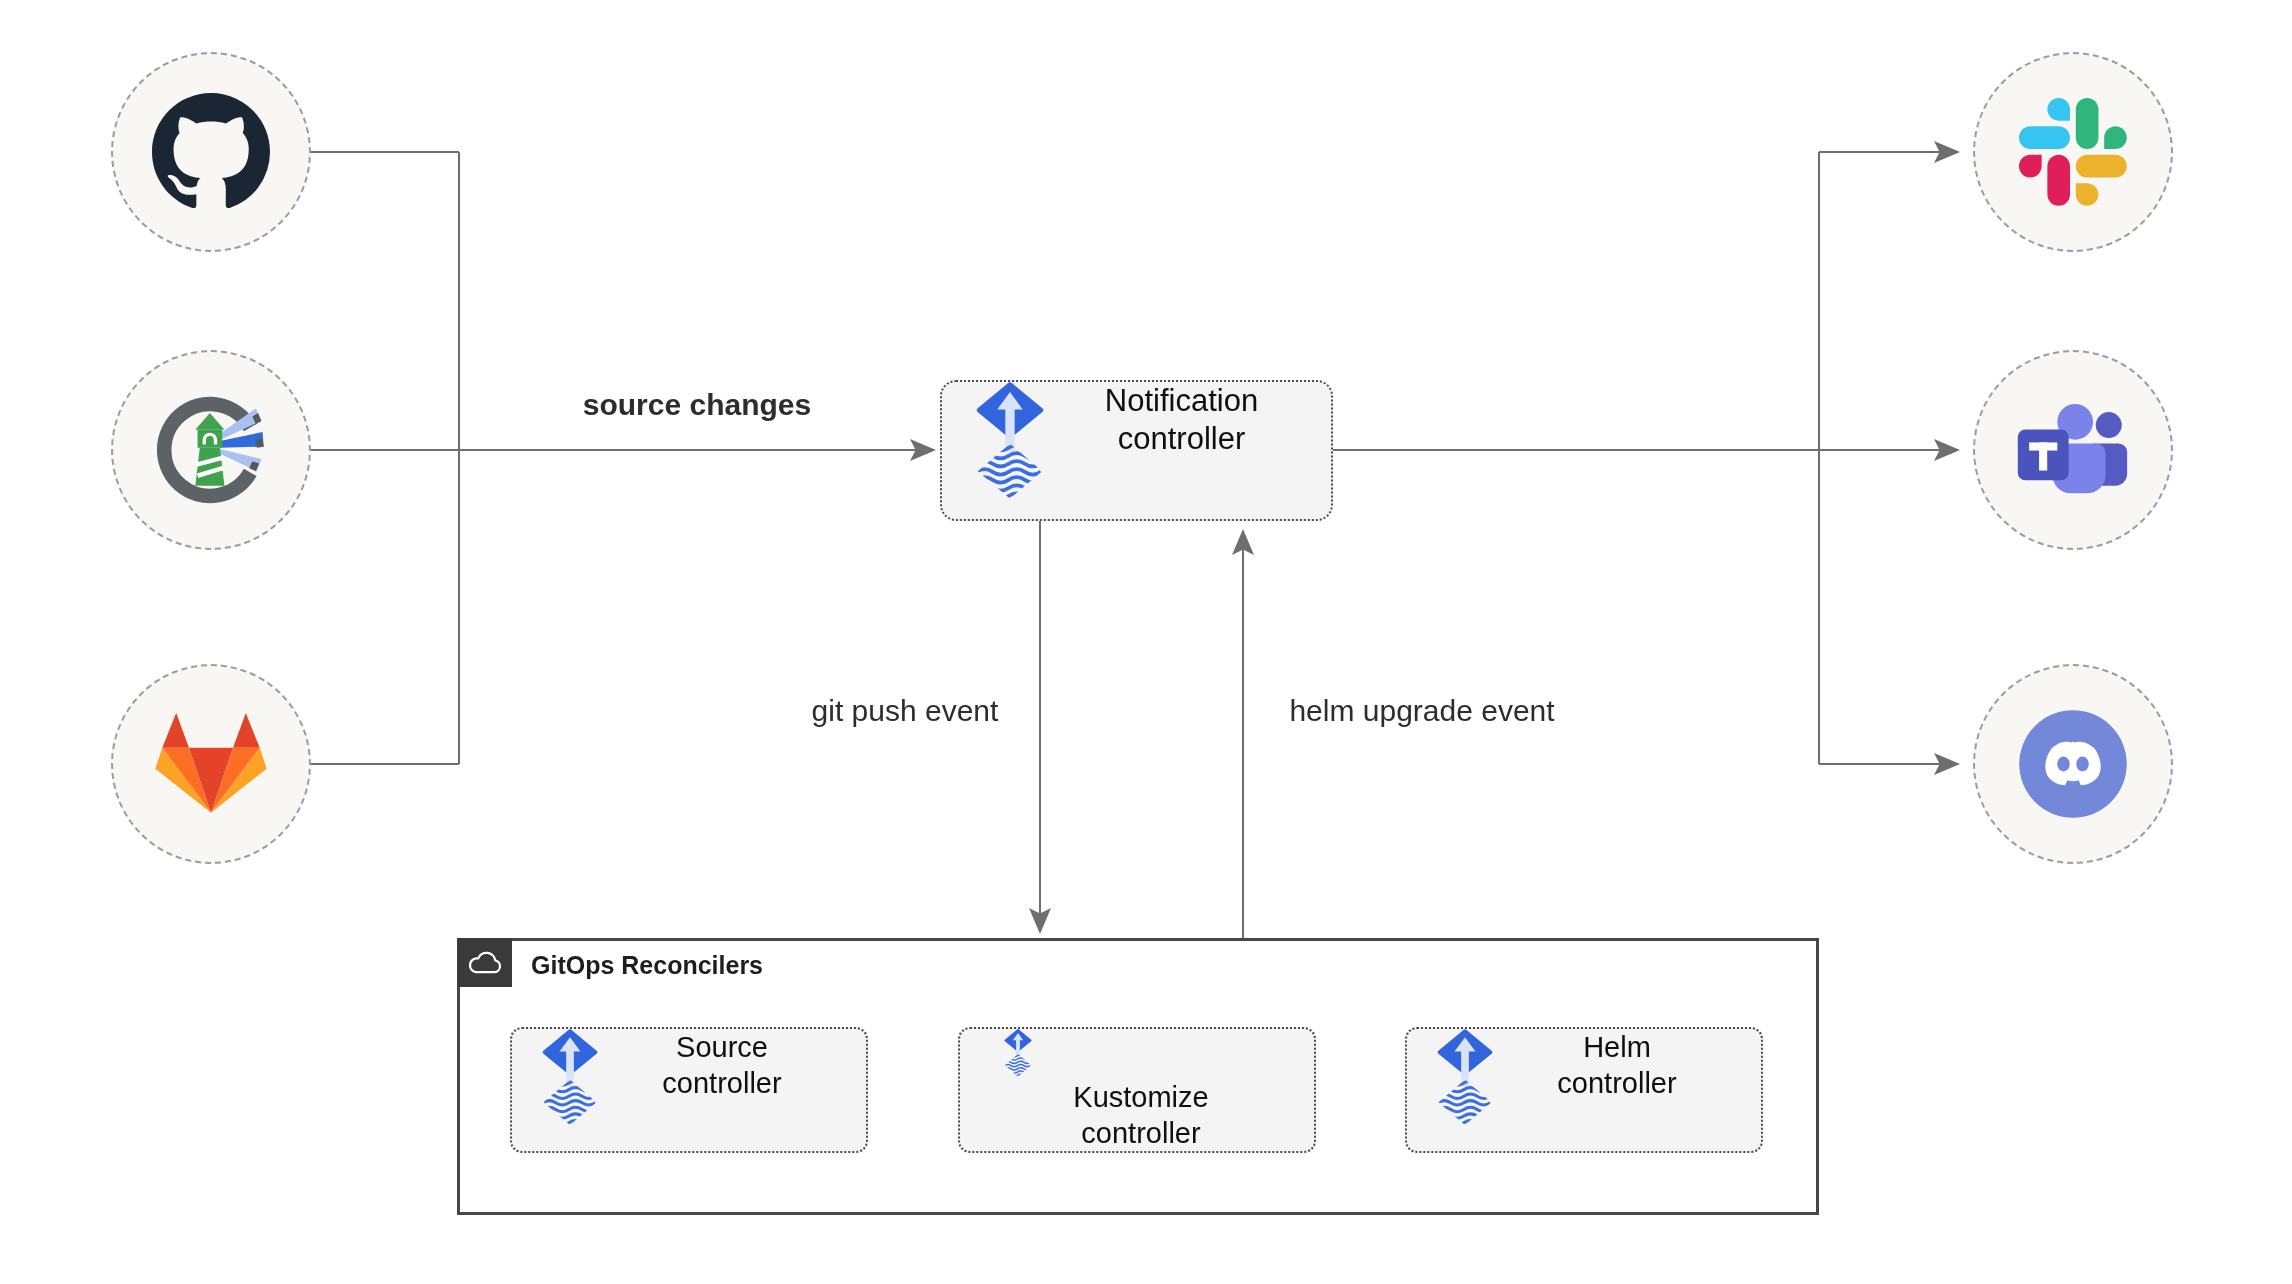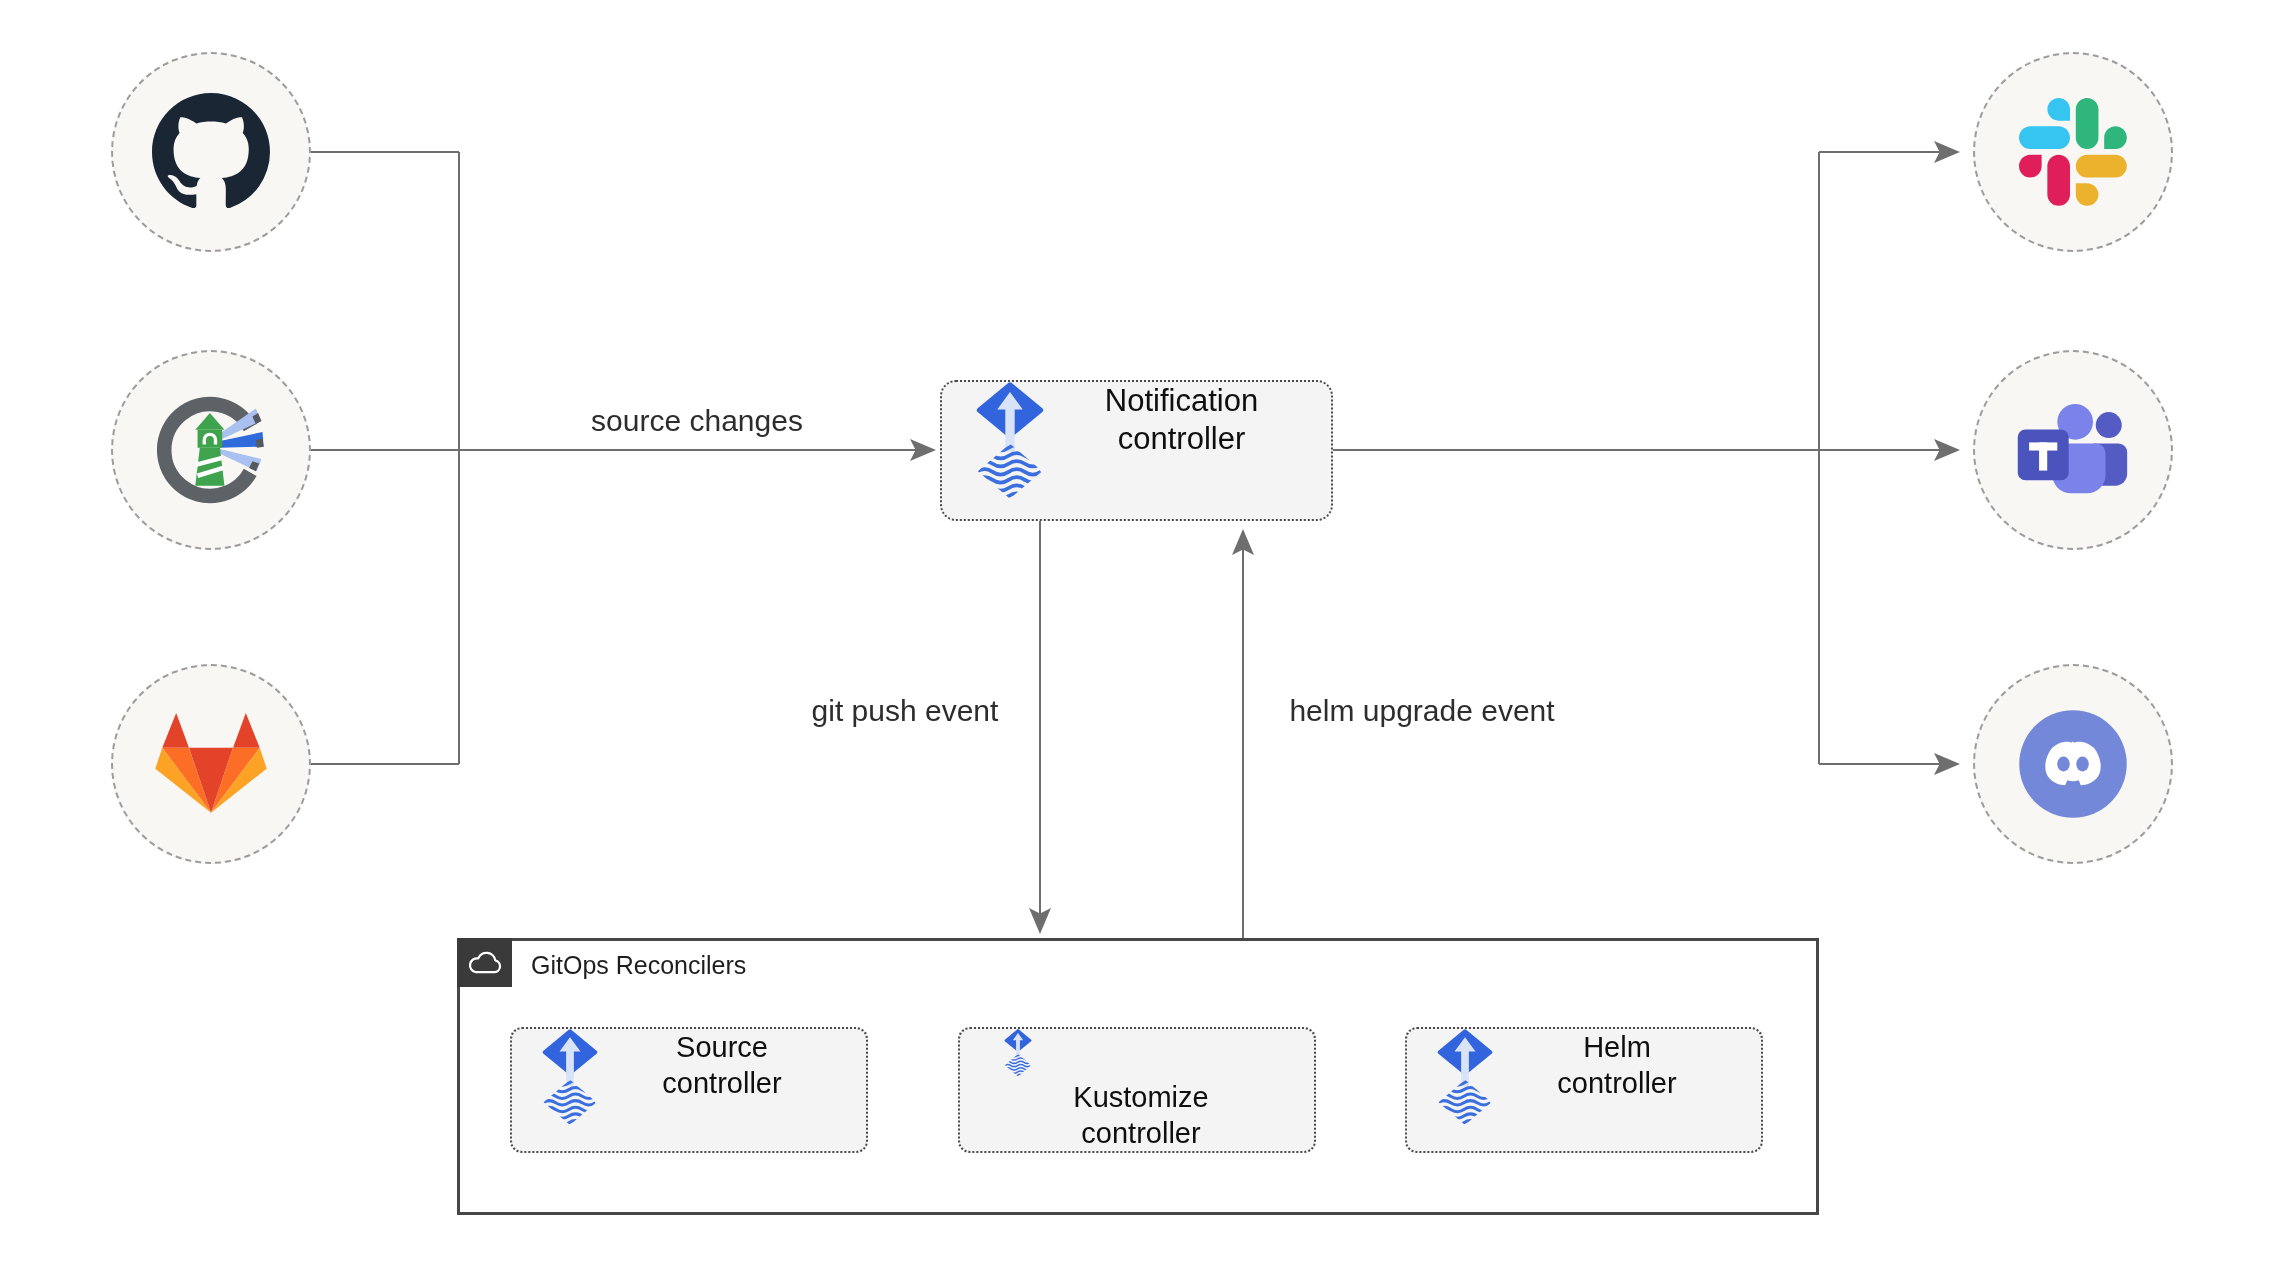--- a/index.html
+++ b/index.html
@@ -24,21 +24,21 @@
   .recon-box .txt{font-size:29px;line-height:36px;}
   #container{
     position:absolute;left:457px;top:938px;width:1362px;height:277px;
     border:3px solid #474747;background:#ffffff;box-sizing:border-box;
   }
   #container-badge{
     position:absolute;left:-3px;top:-3px;width:55px;height:49px;background:#3a3a3a;
     display:flex;align-items:center;justify-content:center;
   }
   #container-title{
-    position:absolute;left:71px;top:10px;font-size:25px;color:#1e1e1e;
+    position:absolute;left:71px;top:10px;font-size:25px;color:#1e1e1e;font-weight:bold;
   }
   .edge-label{
     position:absolute;width:440px;text-align:center;font-size:30px;color:#2d2d2d;white-space:nowrap;
   }
 </style>
 </head>
 <body>
 
 <div id="canvas">
 
@@ -152,21 +152,21 @@
         <path d="M0 158 q12 -8 24 0 t24 0 t24 0 t24 0"></path>
         <path d="M0 170 q12 -8 24 0 t24 0 t24 0 t24 0"></path>
       </g>
     </svg>
     <div class="txt">
       <div>Notification</div>
       <div>controller</div>
     </div>
   </div>
 
-  <div class="edge-label" style="left:477px;top:404px;">source changes</div>
+  <div class="edge-label" style="left:477px;top:388px;font-weight:bold;">source changes</div>
   <div class="edge-label" style="left:685px;top:694px;">git push event</div>
   <div class="edge-label" style="left:1202px;top:694px;">helm upgrade event</div>
 
   <div id="container">
     <div id="container-badge">
       <svg width="34" height="26" viewBox="0 0 48 34">
         <path d="M11 30 H37 A8.5 8.5 0 0 0 38.5 13.2 A12.5 12.5 0 0 0 14.5 10.5 A9.5 9.5 0 0 0 11 30 Z" fill="none" stroke="#ffffff" stroke-width="3.2" stroke-linejoin="round"></path>
       </svg>
     </div>
     <div id="container-title">GitOps Reconcilers</div>

